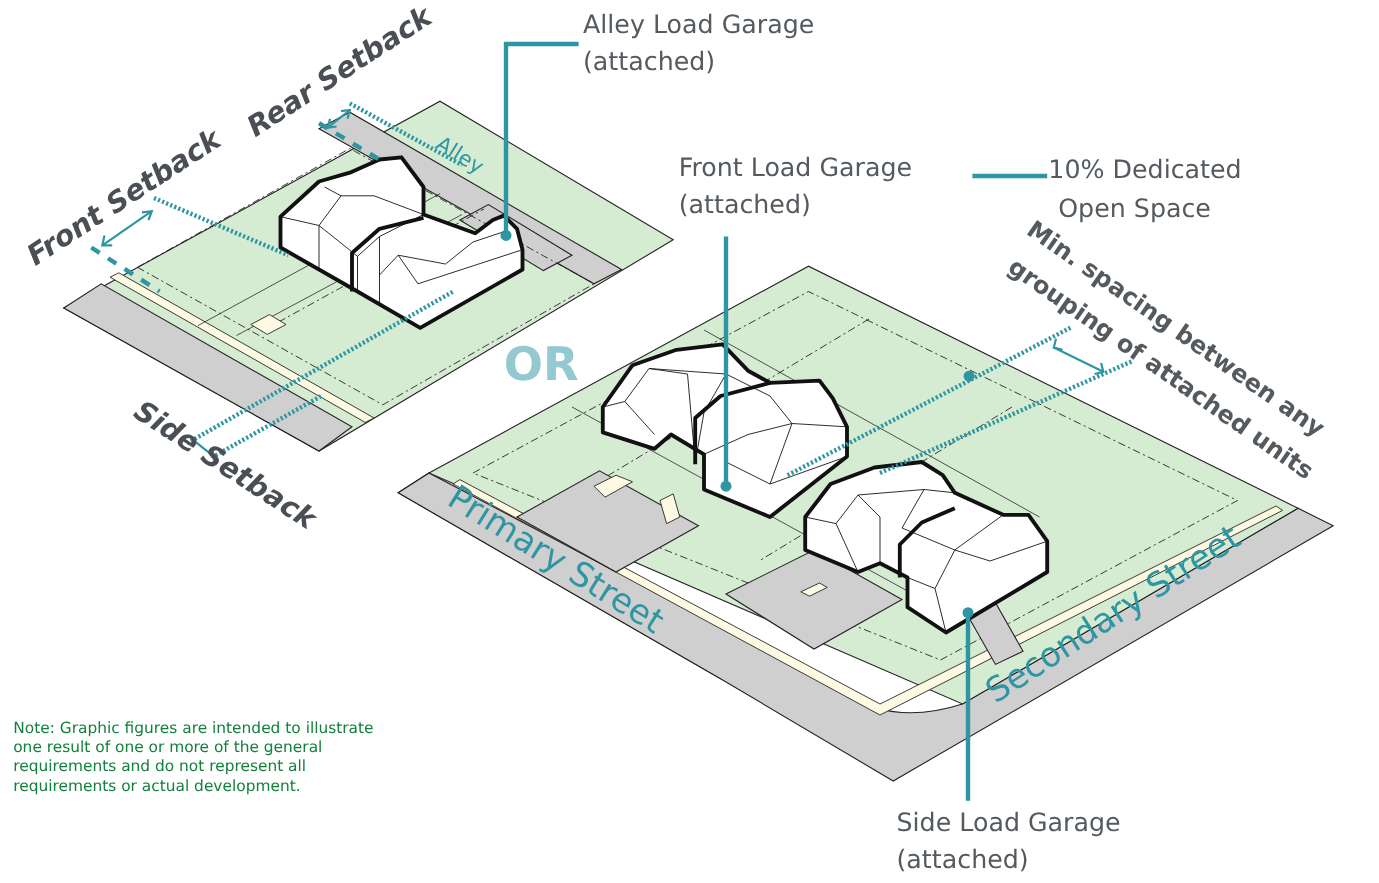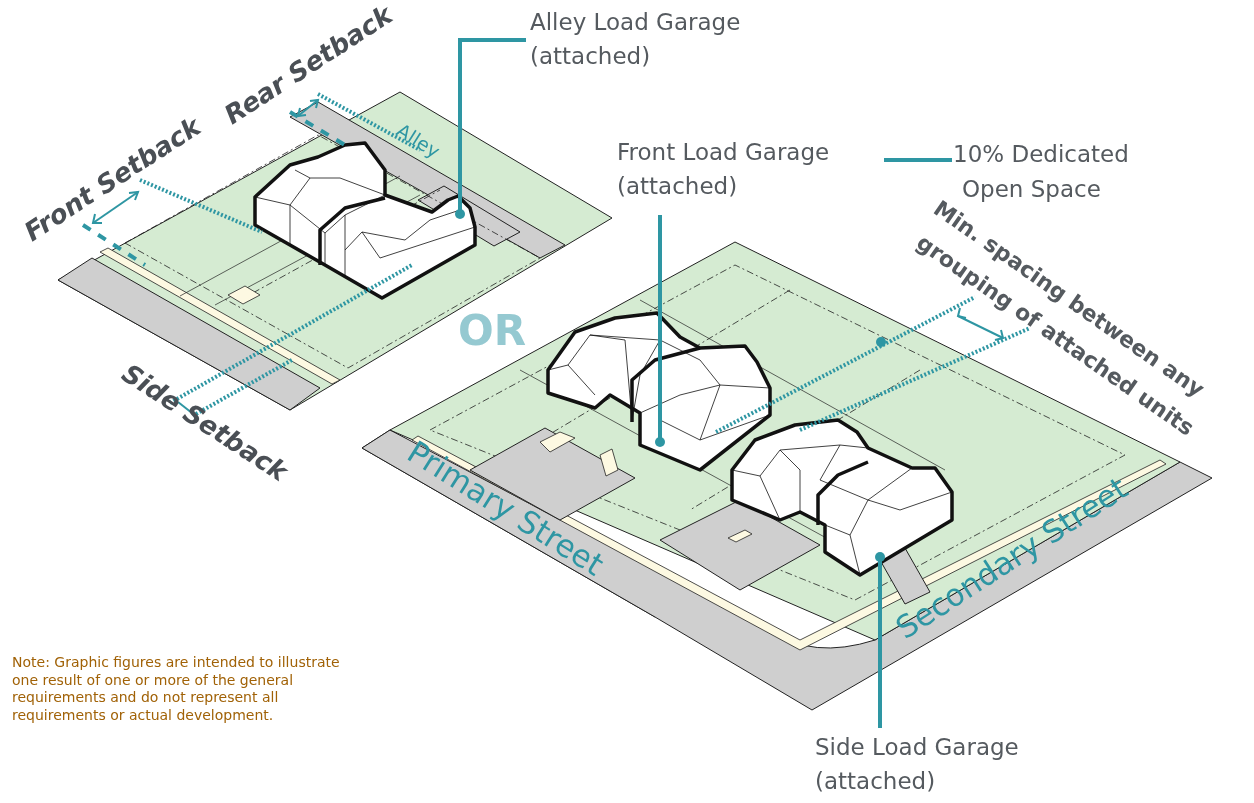--- a/index.html
+++ b/index.html
@@ -4,21 +4,21 @@
 <style>
   html, body { margin:0; padding:0; background:#ffffff; }
   body { width:1254px; height:803px; overflow:hidden; font-family:"DejaVu Sans", sans-serif; }
   #stage { position:absolute; left:0; top:0; width:1254px; height:803px; }
   .lbl { font-family:"DejaVu Sans", sans-serif; fill:#555a5f; }
   .lbl-lg { font-size:23px; }
   .setback { font-family:"DejaVu Sans", sans-serif; fill:#4a4f55; font-size:26px; font-weight:bold; font-style:italic; }
   .street { font-family:"DejaVu Sans", sans-serif; fill:#2e96a3; font-size:31px; }
   .alley { font-family:"DejaVu Sans", sans-serif; fill:#2e96a3; font-size:19px; }
   .or { font-family:"DejaVu Sans", sans-serif; fill:#95c9d1; font-size:42px; font-weight:bold; }
-  .note { position:absolute; left:12px; top:654px; width:330px; font-family:"DejaVu Sans", sans-serif; font-size:14px; line-height:17.5px; color:#a16207; }
+  .note { position:absolute; left:12px; top:654px; width:330px; font-family:"DejaVu Sans", sans-serif; font-size:14px; line-height:17.5px; color:#15803d; }
   .lot { fill:#d5ebd2; stroke:#222; stroke-width:1; }
   .road { fill:#cfcfcf; stroke:#222; stroke-width:1; }
   .walk { fill:#fdf9e2; stroke:#222; stroke-width:0.8; }
   .dash { fill:none; stroke:#222; stroke-width:0.8; stroke-dasharray:7 3 2 3; }
   .thin { fill:none; stroke:#222; stroke-width:0.7; }
   .house { fill:#ffffff; stroke:#111; stroke-width:3.5; stroke-linejoin:round; }
   .ridge { fill:none; stroke:#111; stroke-width:0.8; }
   .leader { stroke:#2e96a3; stroke-width:4; fill:none; }
   .dot { fill:#2e96a3; }
   .dim { stroke:#2e96a3; stroke-width:4; stroke-dasharray:2 2; fill:none; }

